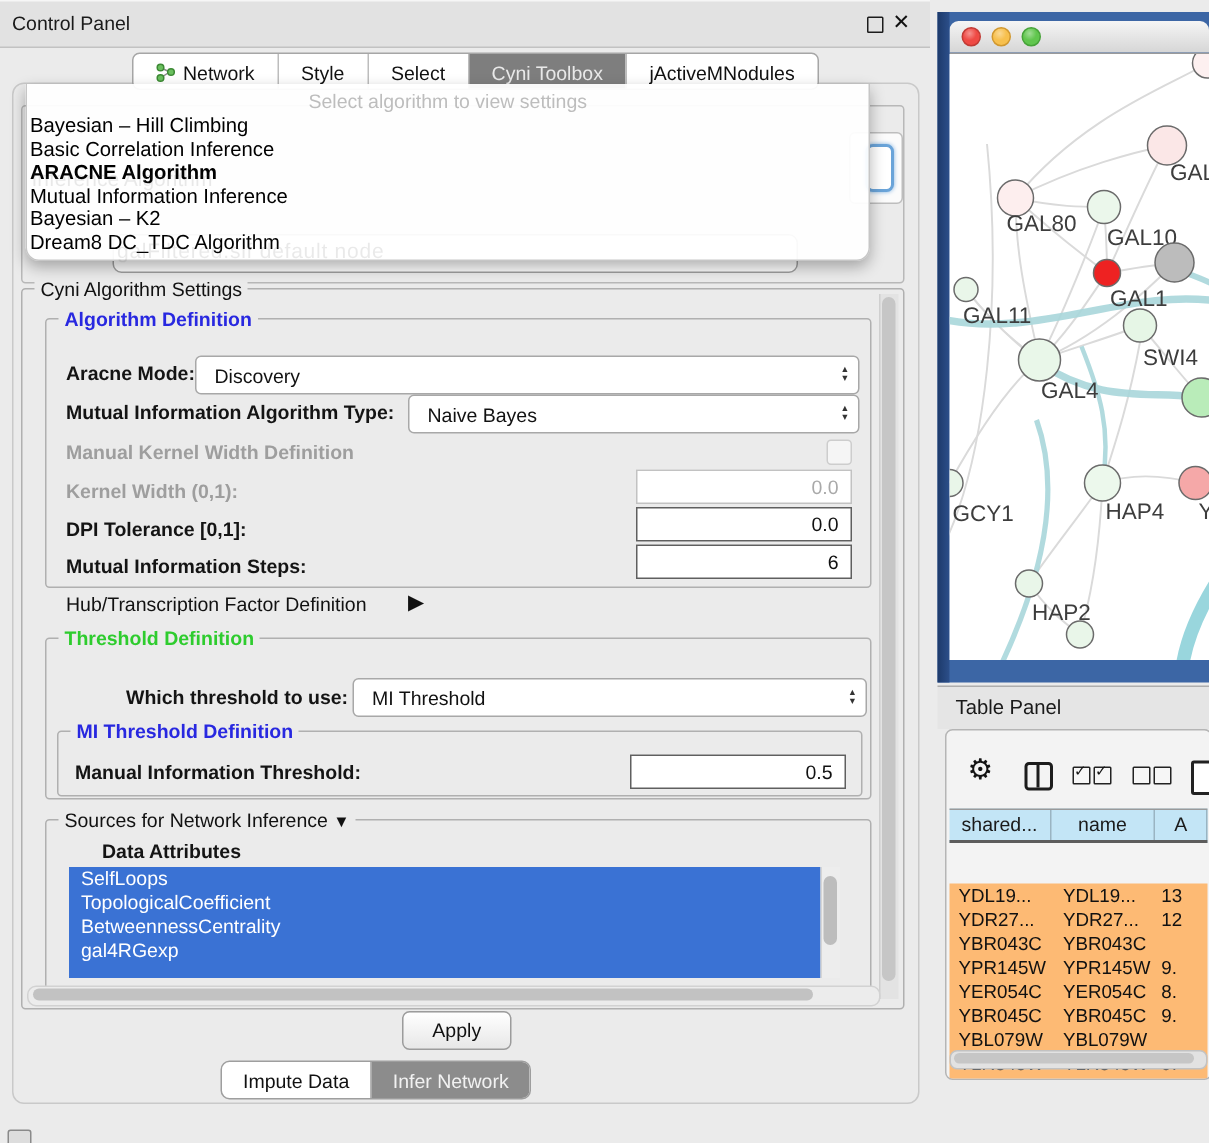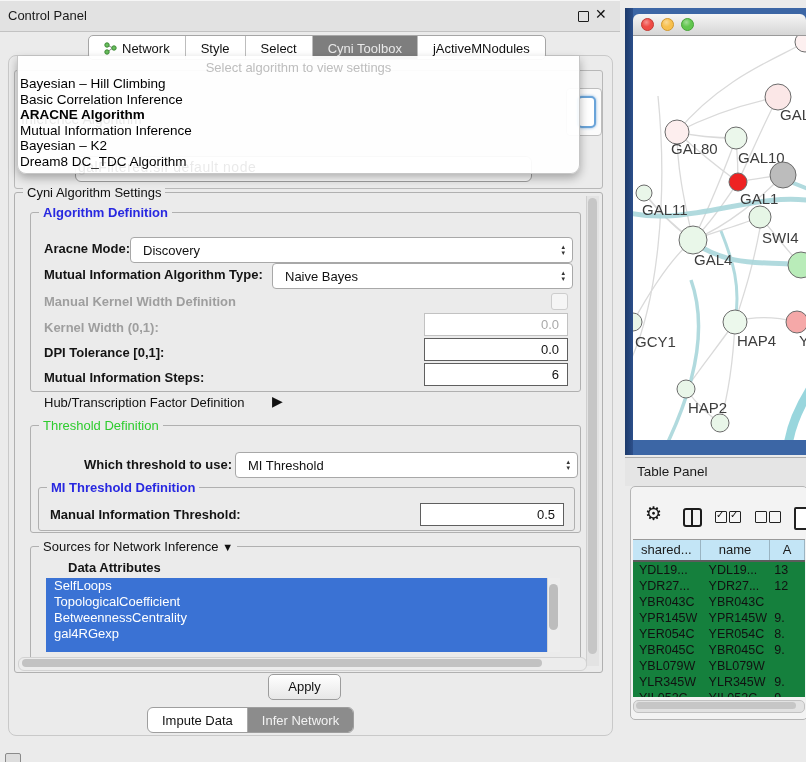--- a/index.html
+++ b/index.html
@@ -37,21 +37,21 @@
     box-shadow:0 4px 10px rgba(0,0,0,0.30);z-index:50;}
   .dd-placeholder{text-align:center;color:#bdbdbd;font-size:13px;padding-top:4px;height:16px;}
   .dd-item{font-size:13.5px;line-height:15.6px;padding-left:2px;color:#000;white-space:nowrap;}
   .dd-item.bold{font-weight:bold;}
   .dd-ghost{position:absolute;color:#555;opacity:0.12;font-size:14px;white-space:nowrap;pointer-events:none;}
 
   
   .grp{border:1px solid #b0b0b0;border-radius:3px;}
   .grp-label{position:absolute;top:-8px;left:8px;background:#ebebeb;padding:0 4px;font-size:13px;white-space:nowrap;}
   .lbl-blue{color:#2828e0;font-weight:bold;}
-  .lbl-green{color:#2ecc2e;font-weight:normal;}
+  .lbl-green{color:#2ecc2e;font-weight:bold;}
   .lbl-plain{color:#111;}
 
   .field-label{position:absolute;font-size:13px;font-weight:bold;color:#141414;white-space:nowrap;}
   .field-label.disabled{color:#9e9e9e;}
 
   .combo{position:absolute;display:flex;align-items:center;background:#fff;border:1px solid #a8a8a8;
     border-radius:4px;font-size:13px;color:#111;}
   .combo .val{padding-left:12px;}
   .combo .spin{margin-left:auto;padding-right:7px;display:flex;flex-direction:column;align-items:center;
     font-size:7px;line-height:6px;color:#333;}
@@ -101,21 +101,21 @@
   .tp-toolbar{position:absolute;left:0;top:0;width:100%;height:52px;}
   .gear{position:absolute;left:14px;top:17px;font-size:19px;color:#141414;line-height:19px;}
   .split-icon{position:absolute;left:52px;top:21px;width:15px;height:15px;border:2px solid #1c1c1c;border-radius:3px;}
   .split-icon::after{content:"";position:absolute;left:6px;top:0;width:2px;height:15px;background:#1c1c1c;}
   .cb{position:absolute;width:10px;height:10px;border:1.5px solid #222;border-radius:1px;background:#f6f6f6;}
   .cb.checked::after{content:"✓";position:absolute;left:0px;top:-3px;font-size:10px;font-weight:bold;color:#111;}
   .doc-icon{position:absolute;left:163px;top:20px;width:15px;height:19px;border:2px solid #222;border-radius:2px;background:#fff;}
   .tp-table{position:absolute;left:2px;top:52px;width:172px;}
   .tp-header{display:flex;height:23px;background:#c3e5f6;border-top:1px solid #9a9a9a;border-bottom:2px solid #5c5c5c;box-sizing:border-box;}
   .tp-hcell{font-size:13px;color:#1a1a1a;text-align:center;line-height:20px;border-right:1px solid #9ab4c2;box-sizing:border-box;overflow:hidden;white-space:nowrap;}
-  .tp-body{background:#15803d;height:135px;overflow:hidden;}
+  .tp-body{background:#fdba74;height:135px;overflow:hidden;margin-top:27px;}
   .trow{display:flex;height:16px;line-height:16px;}
   .tcell{font-size:12.5px;color:#111;overflow:hidden;white-space:nowrap;box-sizing:border-box;}
   .tp-hscroll{position:absolute;left:2px;top:213px;width:170px;height:11px;background:#e2e2e2;border:1px solid #c2c2c2;border-radius:5px;}
   .tp-hthumb{position:absolute;left:2px;top:1px;width:160px;height:7px;background:#c6c6c6;border-radius:4px;}
 </style>
 </head>
 <body>
 
 <div class="page">
 

